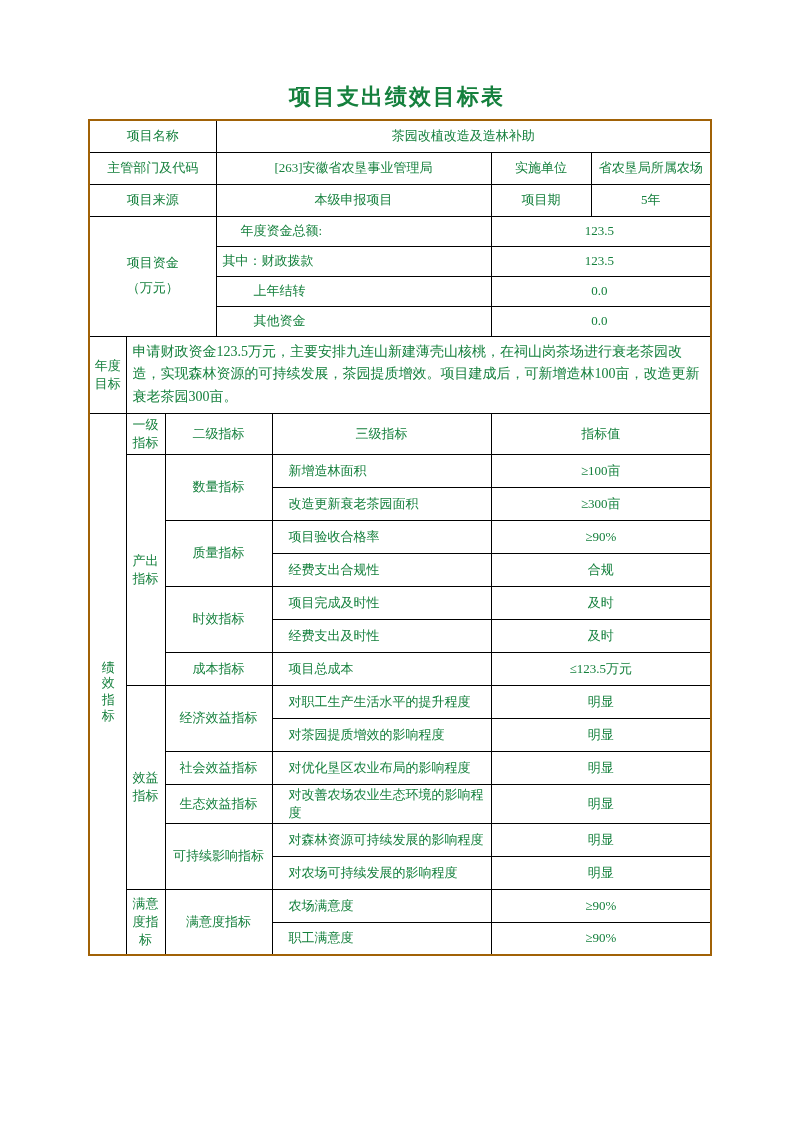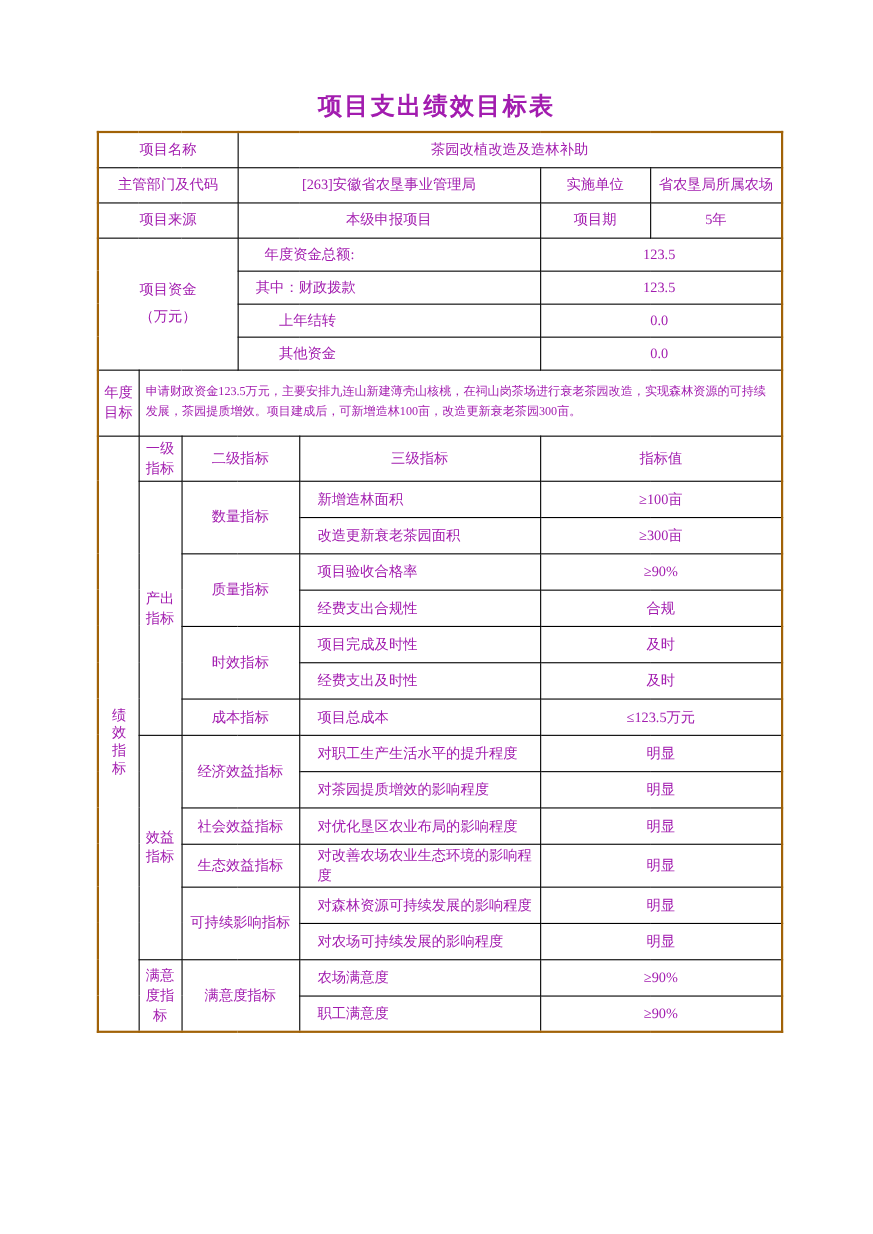--- a/index.html
+++ b/index.html
@@ -1,18 +1,18 @@
 <!DOCTYPE html>
 <html><head>
 <meta charset="utf-8">
 <style>
   html,body{margin:0;padding:0;background:#fff;}
   .page{
     width:794px;height:1122px;background:#ffffff;position:relative;
-    font-family:"Liberation Serif","DejaVu Serif",serif;color:#a21caf;
+    font-family:"Liberation Serif","DejaVu Serif",serif;color:#15803d;
     overflow:hidden;
   }
   .title{
     padding-top:84px;text-align:center;
     font-family:"Liberation Sans","DejaVu Sans",sans-serif;
     font-weight:700;font-size:22px;letter-spacing:2px;line-height:26px;
   }
   .subtitle{
     margin-top:4px;text-align:center;font-size:13px;line-height:17px;
   }
@@ -21,23 +21,23 @@
     width:622px;border:2px solid #a16207;
   }
   td{
     border:1px solid #000;font-size:13px;padding:1px 2px;
     vertical-align:middle;word-break:break-all;overflow:hidden;
   }
   td.c{text-align:center;}
   td.left{text-align:left;padding-left:16px;}
   td.num{text-align:center;padding-right:5px;}
   td.ind0{padding-left:24px;}
-  td.ind1{padding-left:16px;}
+  td.ind1{padding-left:6px;}
   td.ind2{padding-left:37px;}
-  td.goal{text-align:left;padding:4px 6px;line-height:1.62;font-size:11px;}
+  td.goal{text-align:left;padding:4px 6px;line-height:1.62;font-size:14px;}
   td.fundslbl{white-space:pre-line;text-align:center;line-height:1.9;}
   tr.h32{height:32px;}
   tr.h30{height:30px;}
   tr.h60{height:60px;}
   tr.h41{height:41px;}
   tr.h33{height:33px;}
   .vert{
     display:inline-block;
     writing-mode:vertical-rl;
     text-orientation:upright;

